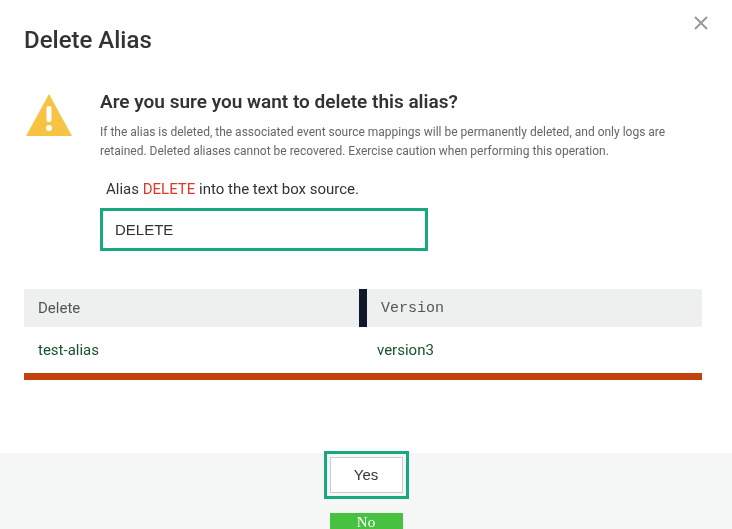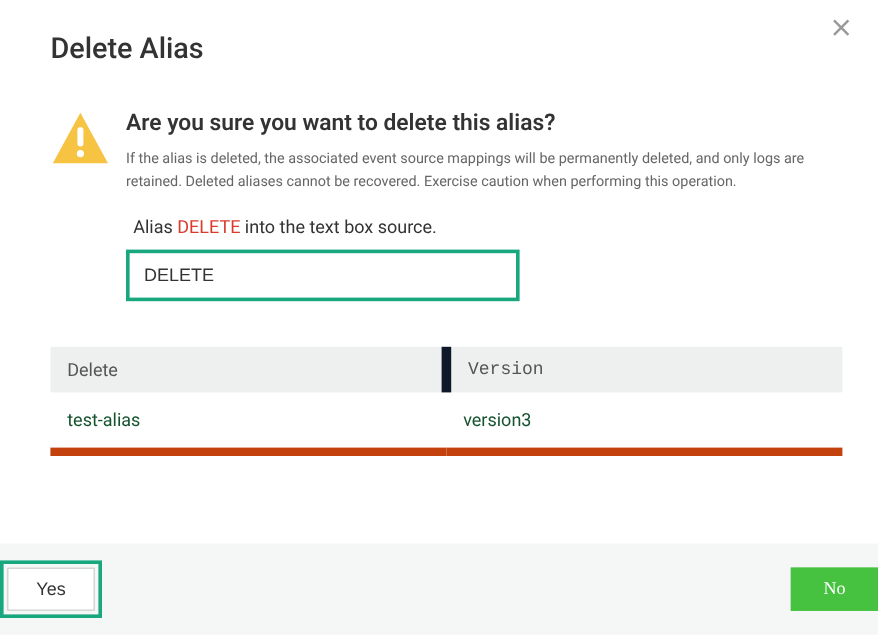--- a/index.html
+++ b/index.html
@@ -6,40 +6,40 @@
   html, body { margin: 0; padding: 0; }
   body {
     width: 732px;
     height: 529px;
     font-family: -apple-system, BlinkMacSystemFont, "Segoe UI", Roboto, Arial, sans-serif;
     background: #fff;
     color: #333;
     position: relative;
   }
   .dialog {
-    padding: 18px 30px 0 42px;
+    padding: 18px 30px 0 24px;
   }
   .close {
     position: absolute;
     top: 14px;
     right: 22px;
     cursor: pointer;
     color: #999;
   }
   .close svg { display: block; }
   .title {
     font-size: 24px;
     font-weight: 500;
     color: #333;
     margin: 8px 0 36px 0;
   }
   .warn-row {
     display: flex;
     align-items: flex-start;
-    gap: 13px;
+    gap: 26px;
     padding: 0 0 14px 0;
   }
   .warn-icon {
     flex: 0 0 auto;
     margin-top: 2px;
   }
   .warn-body { flex: 1 1 auto; }
   .warn-heading {
     font-size: 19px;
     font-weight: 600;
@@ -94,22 +94,23 @@
   }
   table.alias th:first-child { width: 50%; }
   table.alias th + th { border-left: 8px solid #0f172a; font-family: Liberation Mono, monospace; }
   .footer {
     position: absolute;
     left: 0; right: 0; bottom: 0;
     height: 76px;
     background: #f5f6f6;
     display: flex;
     align-items: center;
-    justify-content: space-between;
+    justify-content: center;
     gap: 14px;
+    flex-direction: column;
   }
   .btn {
     min-width: 73px;
     height: 36px;
     font-size: 15px;
     border: 1px solid #c9cccc;
     background: #fff;
     color: #333;
     cursor: pointer;
     display: inline-flex;

